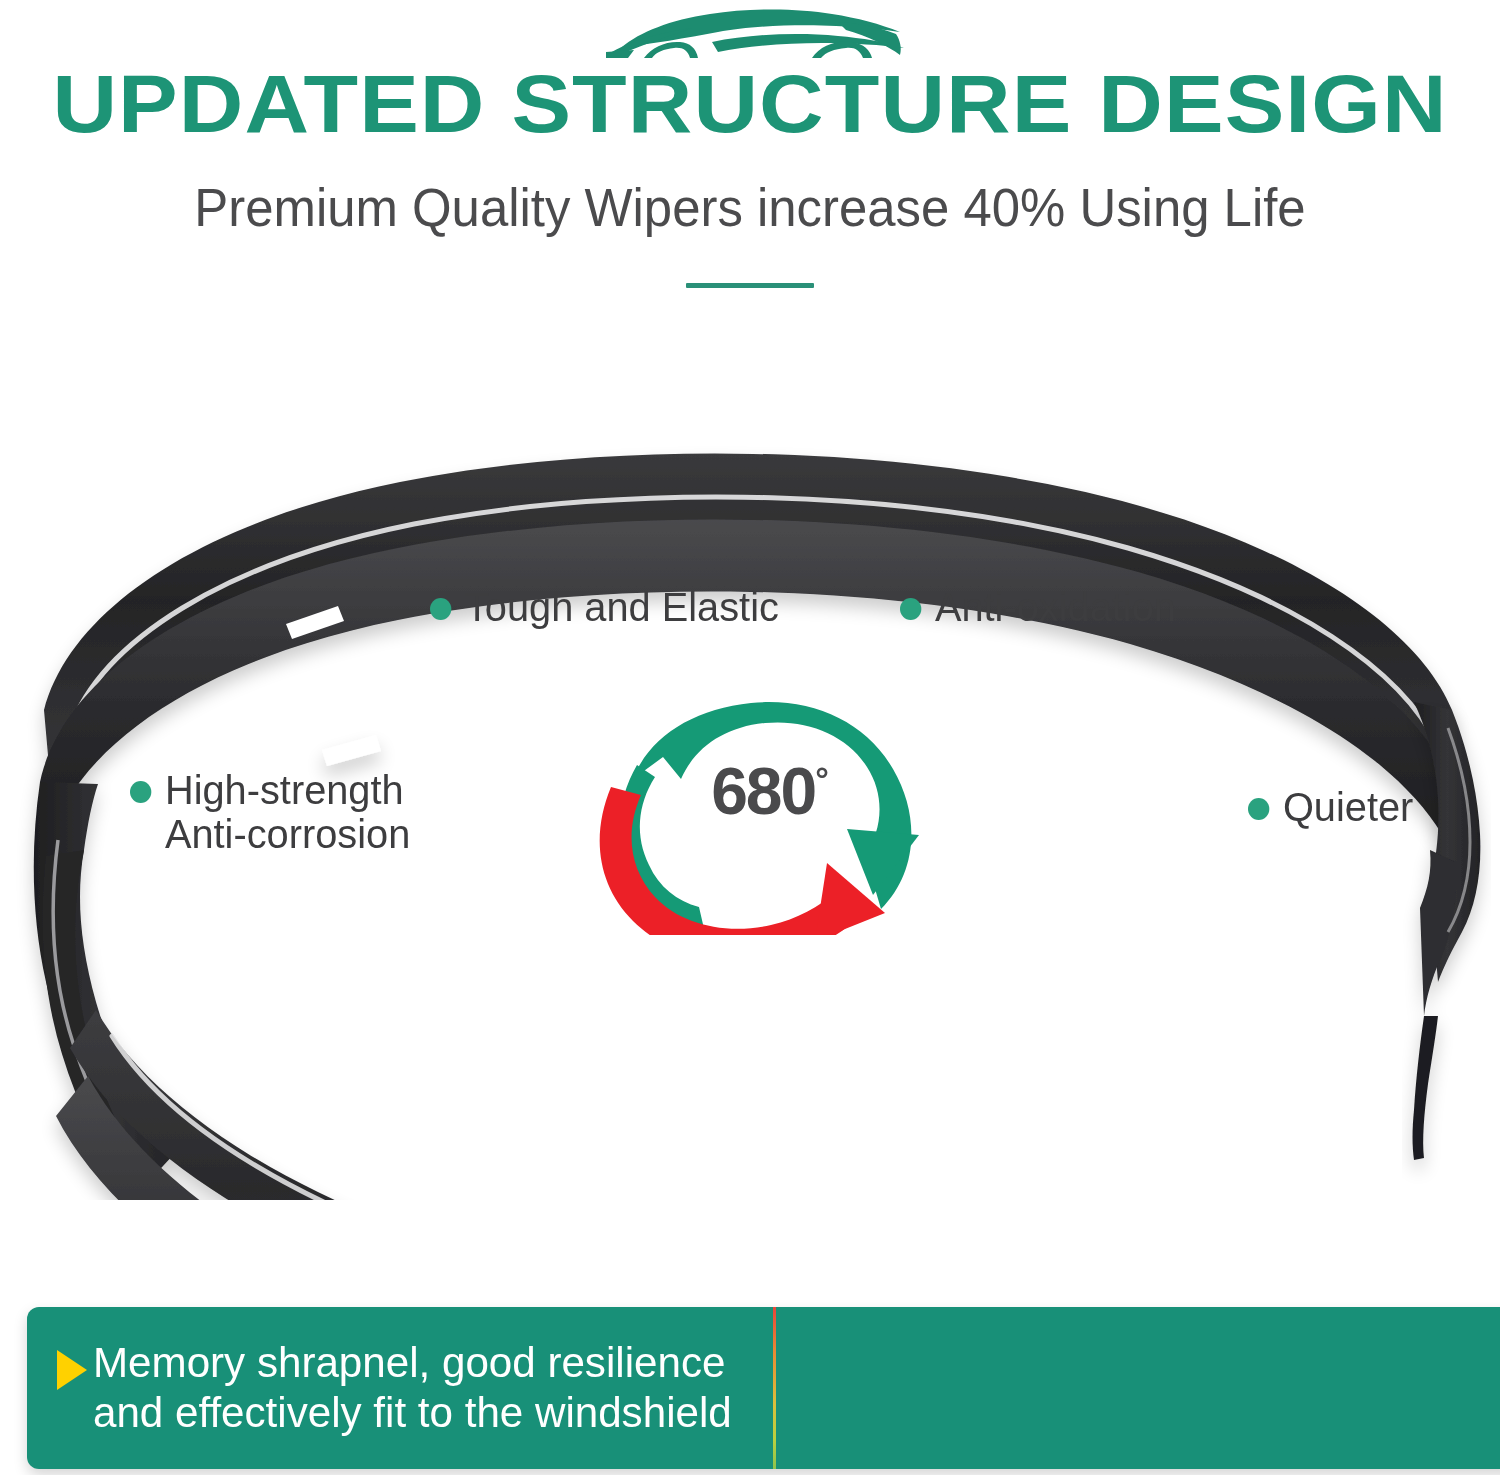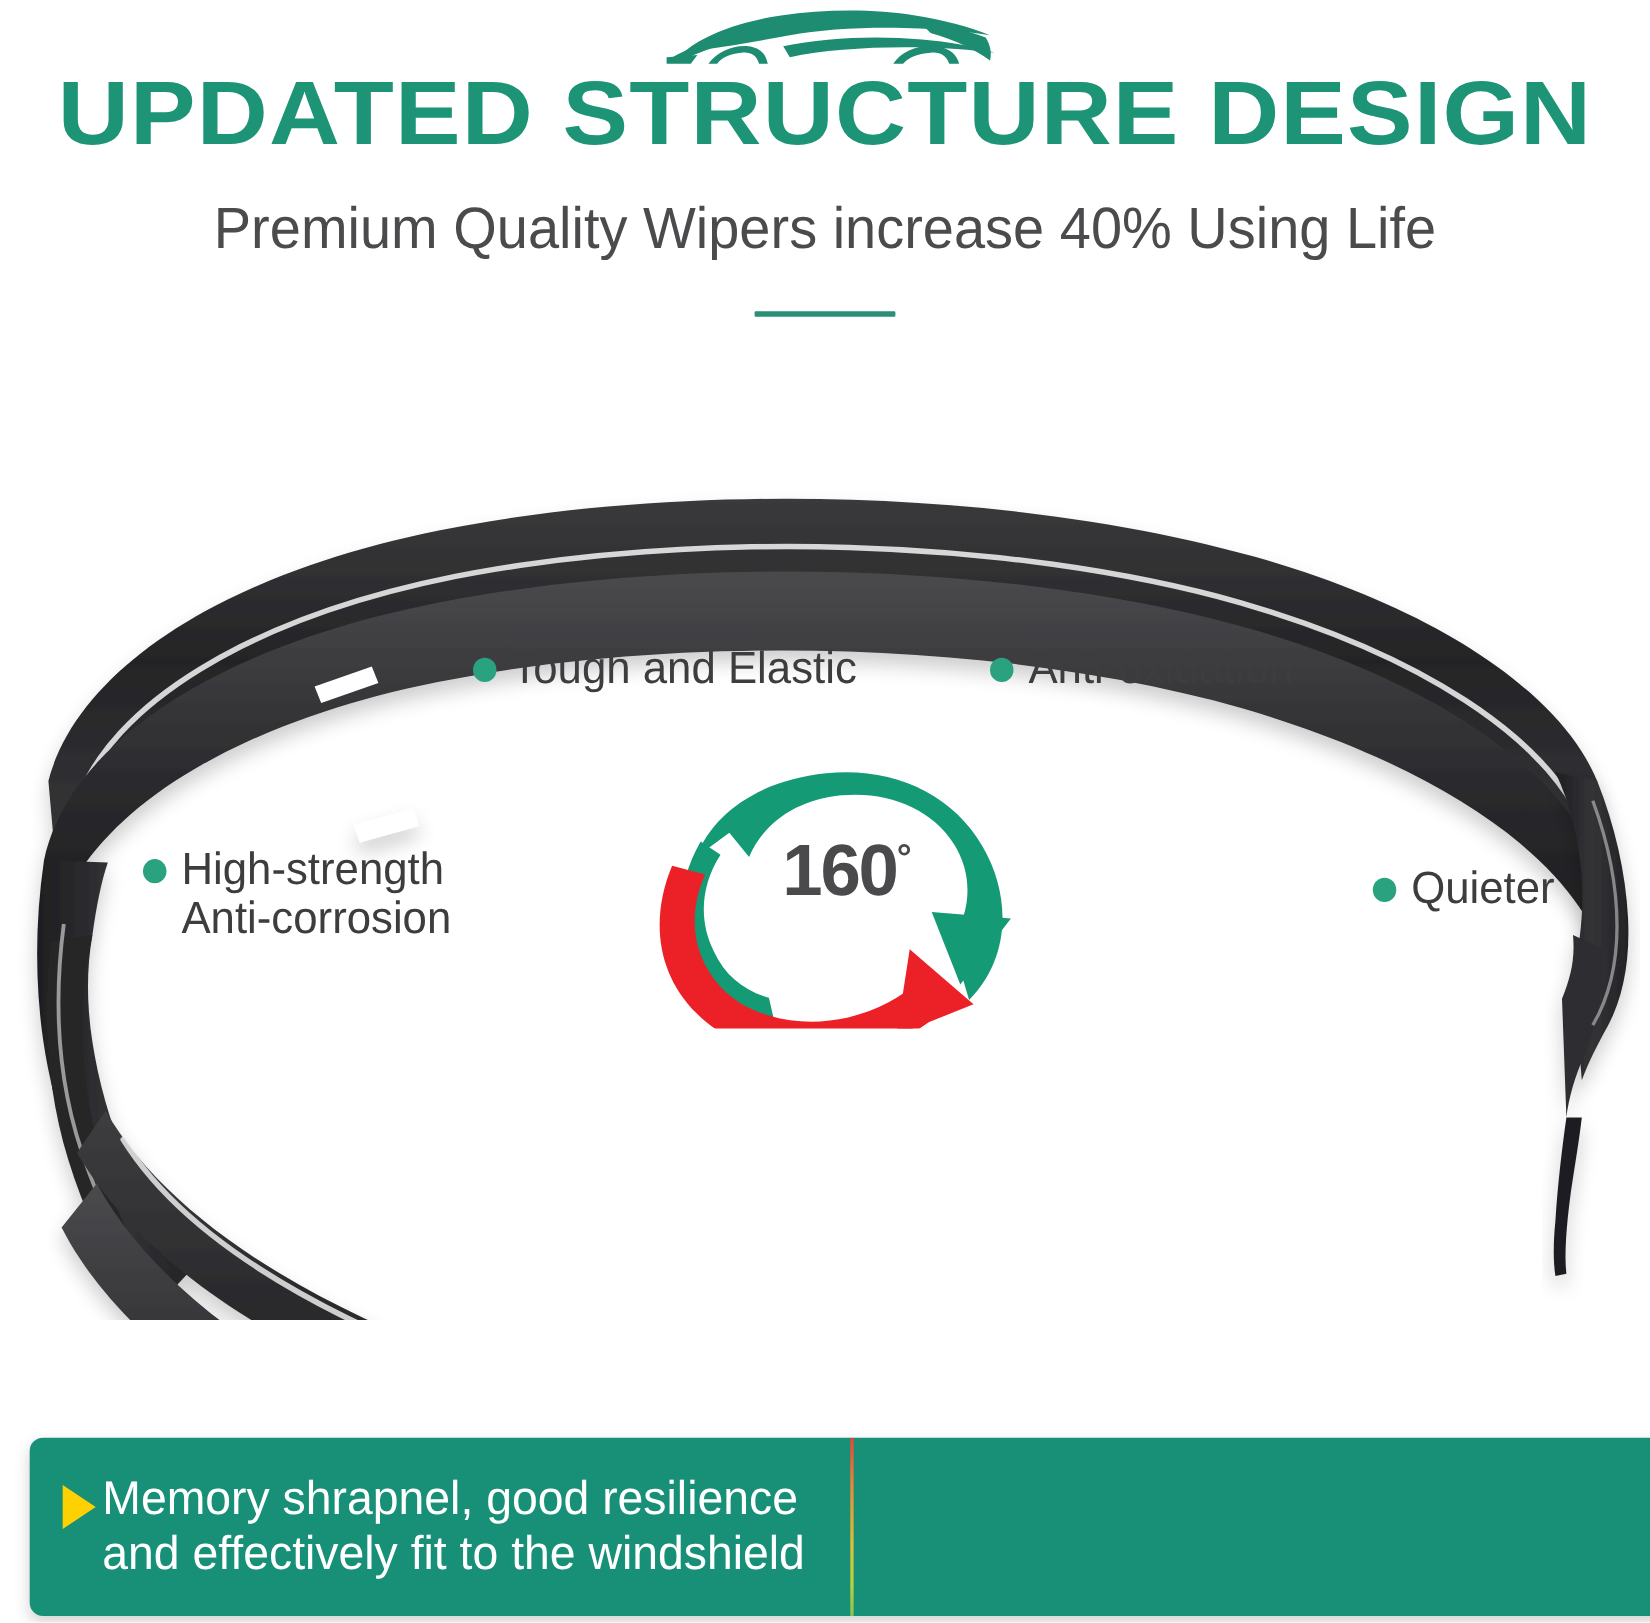--- a/index.html
+++ b/index.html
@@ -393,21 +393,21 @@
                  C 96 264, 160 276, 214 260
                  C 244 252, 268 238, 286 220
                  L 262 196
                  C 244 212, 222 224, 196 230
                  C 152 240, 106 230, 80 202
                  C 54 174, 50 136, 66 100 Z"></path>
         <path d="M 252 168 L 310 218 L 240 246 Z"></path>
       </g>
     </svg>
     <div class="badge-text">
-      <span>160</span><span class="badge-deg">°</span>
+      <span>680</span><span class="badge-deg">°</span>
     </div>
   </div>
 
   <div class="callout callout-tough">
     <span class="dot"></span>
     <span>Tough and Elastic</span>
   </div>
 
   <div class="callout callout-antiox">
     <span class="dot"></span>

